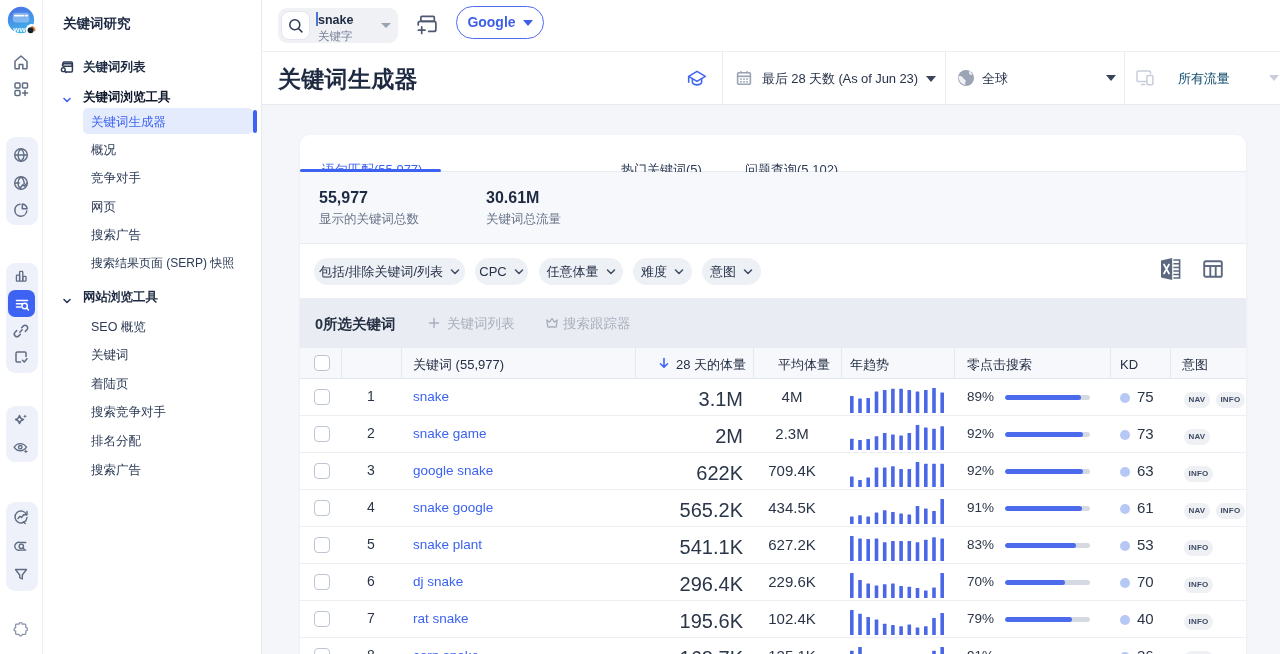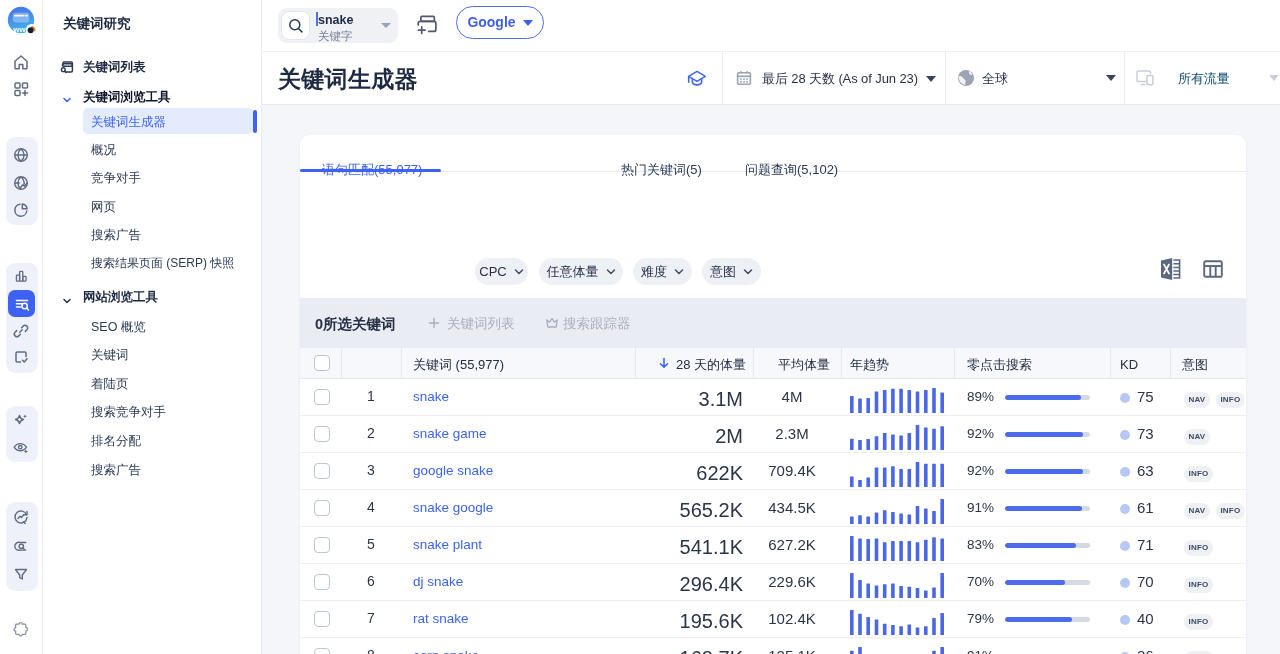--- a/index.html
+++ b/index.html
@@ -276,22 +276,31 @@
 </div>
 
 <div id="main">
   <div id="card">
     <div id="tabsborder"></div>
     <div id="tabline"></div>
     <div class="tab" style="left:22px;color:#3e63f3;font-weight:400">语句匹配(55,977)</div>
     <div class="tab" style="left:321px">热门关键词(5)</div>
     <div class="tab" style="left:445px">问题查询(5,102)</div>
 
+    <div id="stats">
+      <div class="statv" style="left:19px">55,977</div>
+      <div class="statl" style="left:19px">显示的关键词总数</div>
+      <div class="statv" style="left:186px">30.61M</div>
+      <div class="statl" style="left:186px">关键词总流量</div>
+    </div>
 
     <div id="filters">
+      <div class="pill" style="left:14px;width:151px">包括/排除关键词/列表<svg width="10" height="8" viewBox="0 0 10 8" fill="none" style="">
+            <path d="M1.5 2l3.5 3.5L8.5 2" stroke="#3f4c63" stroke-width="1.5" stroke-linecap="round" stroke-linejoin="round"></path>
+          </svg></div>
       <div class="pill" style="left:175px;width:53px">CPC<svg width="10" height="8" viewBox="0 0 10 8" fill="none" style="">
             <path d="M1.5 2l3.5 3.5L8.5 2" stroke="#3f4c63" stroke-width="1.5" stroke-linecap="round" stroke-linejoin="round"></path>
           </svg></div>
       <div class="pill" style="left:239px;width:84px">任意体量<svg width="10" height="8" viewBox="0 0 10 8" fill="none" style="">
             <path d="M1.5 2l3.5 3.5L8.5 2" stroke="#3f4c63" stroke-width="1.5" stroke-linecap="round" stroke-linejoin="round"></path>
           </svg></div>
       <div class="pill" style="left:333px;width:59px">难度<svg width="10" height="8" viewBox="0 0 10 8" fill="none" style="">
             <path d="M1.5 2l3.5 3.5L8.5 2" stroke="#3f4c63" stroke-width="1.5" stroke-linecap="round" stroke-linejoin="round"></path>
           </svg></div>
       <div class="pill" style="left:402px;width:59px">意图<svg width="10" height="8" viewBox="0 0 10 8" fill="none" style="">
@@ -475,21 +484,21 @@
               <rect x="65.7" y="6.2" width="3.6" height="18.8" rx="0.5"></rect>
               <rect x="74.0" y="3.8" width="3.6" height="21.2" rx="0.5"></rect>
               <rect x="82.2" y="1.2" width="3.6" height="23.8" rx="0.5"></rect>
               <rect x="90.4" y="2.5" width="3.6" height="22.5" rx="0.5"></rect>
             </svg></div>
     <div class="zc">83%</div>
     <div class="zbar">
             <i style="width:83%"></i>
           </div>
     <span class="kdot"></span>
-    <div class="kdv">71</div>
+    <div class="kdv">53</div>
     <div class="intent"><span class="badge">INFO</span></div>
   </div>
   <div class="trow" style="top:429px">
     <span class="cb" style="left:14px;top:10px"></span>
     <div class="num">6</div>
     <a class="kw">dj snake</a>
     <div class="vol">296.4K</div>
     <div class="avg">229.6K</div>
     <div class="trend"><svg width="94" height="25" viewBox="0 0 94 25" fill="#4a67e6">
               <rect x="0.0" y="0.0" width="3.6" height="25.0" rx="0.5"></rect>

